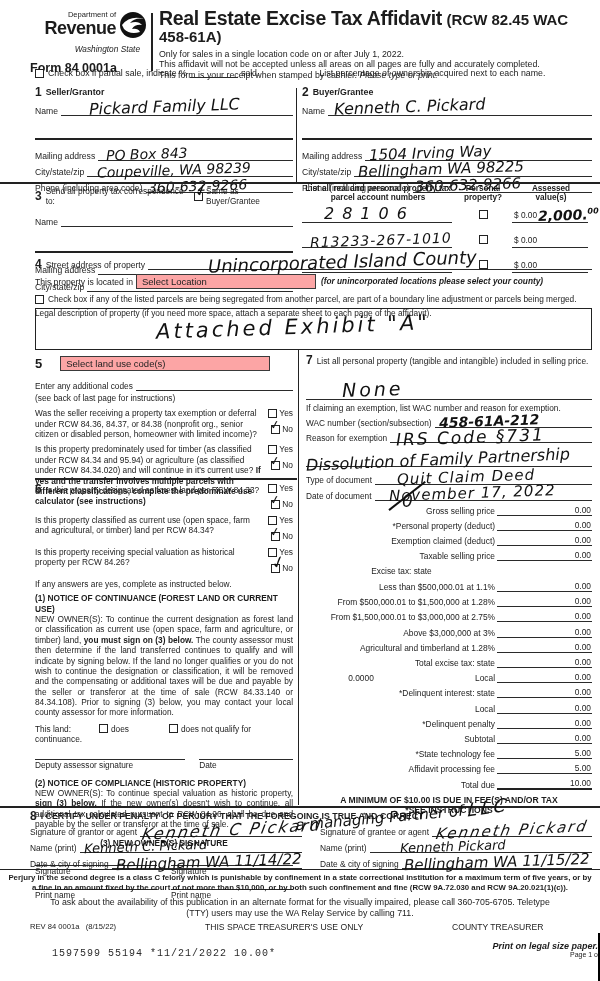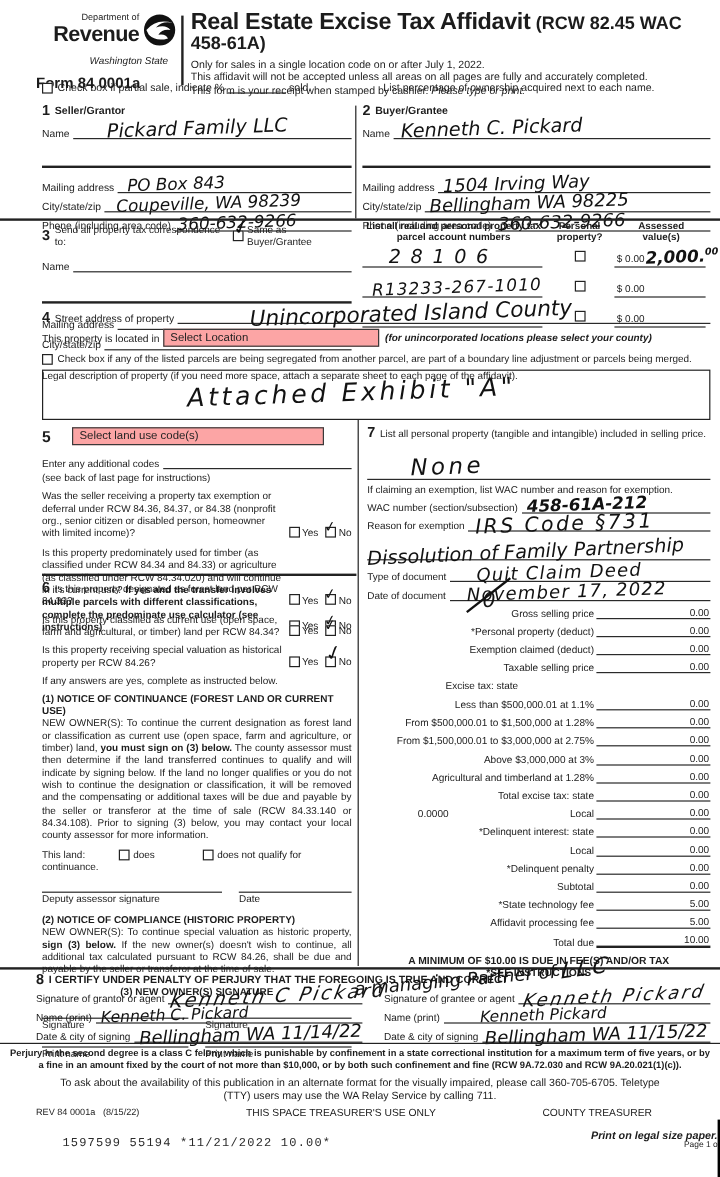--- a/index.html
+++ b/index.html
@@ -19,21 +19,21 @@
   .tick{position:absolute;left:-2px;top:-8px;font:700 12px "DejaVu Sans",sans-serif;color:#111;transform:rotate(-10deg);}
   .tick.big{font-size:17px;top:-13px;left:-1px;transform:rotate(-16deg);}
   .hw{font-family:"DejaVu Sans",sans-serif;font-style:italic;color:#121212;line-height:1;white-space:nowrap;}
   .tilt{display:inline-block;transform:rotate(-2deg);}
   .hw-sig{letter-spacing:2px;transform:rotate(-3deg) skewX(-14deg);display:inline-block;}
   .selbox{border:1.5px solid #3a3a3a;background:#fca5a5;padding:1px 5px;font-size:9.5px;color:#222;white-space:nowrap;}
   .sech{font-weight:bold;font-size:12px;padding-right:4px;line-height:1;}
   .yn{display:flex;align-items:center;gap:2px;font-size:8.4px;white-space:nowrap;flex:none;}
   .q{display:flex;margin-top:5px;}
   .qtext{flex:1;padding-right:4px;}
-  .qboxes{display:flex;align-items:flex-end;gap:6px;padding-bottom:1px;}
+  .qboxes{display:flex;align-items:flex-end;gap:6px;padding-bottom:1px;flex-direction:column;}
   .trow{display:flex;align-items:flex-end;margin-top:4.2px;}
   .tlabel{flex:1;text-align:right;white-space:nowrap;font-size:8.4px;padding-right:2px;}
   .tline{width:95px;border-bottom:1px solid #2a2a2a;text-align:right;font-size:8.4px;min-height:10px;padding-right:1px;flex:none;}
   .hline{position:absolute;background:#222;}
   .vline{position:absolute;background:#222;width:1.5px;}
   .parcel-h{font-size:8.2px;font-weight:bold;text-align:center;line-height:1.15;}
   .mono{font-family:"Liberation Mono",monospace;}
 </style>
 </head>
 <body>
@@ -272,21 +272,21 @@
             <span class="cb">
               <span class="tick">✓</span>
             </span>
             <span>No</span>
           </span>
       </span>
     </div>
 
     <div class="q">
       <span class="qtext fs8">
-        <span>Is this property predominately used for timber (as classified under RCW 84.34 and 84.33) or agriculture (as classified under RCW 84.34.020) and will continue in it's current use? </span><span class="b">If yes and the transfer involves multiple parcels with different classifications, complete the predominate use calculator (see instructions)</span>
+        <span>Is this property predominately used for timber (as classified under RCW 84.34 and 95.94) or agriculture (as classified under RCW 84.34.020) and will continue in it's current use? </span><span class="b">If yes and the transfer involves multiple parcels with different classifications, complete the predominate use calculator (see instructions)</span>
       </span>
       <span class="qboxes">
         <span class="yn">
             <span class="cb"></span>
             <span>Yes</span>
           </span>
         <span class="yn">
             <span class="cb">
               <span class="tick">✓</span>
             </span>

